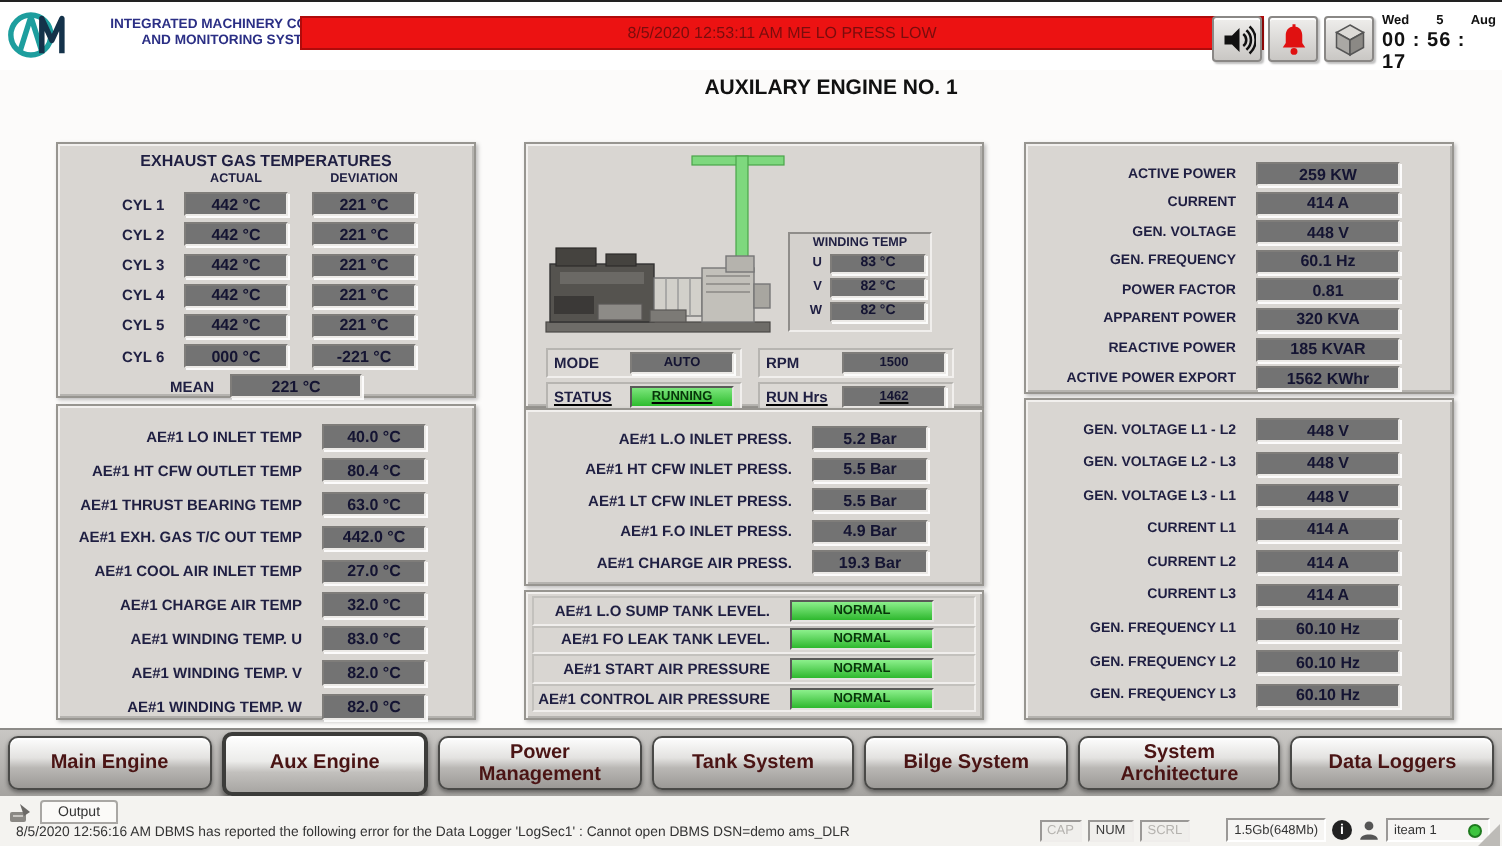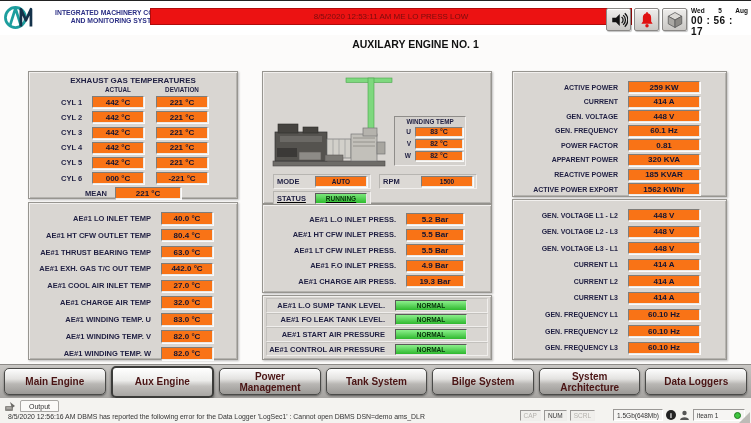--- a/index.html
+++ b/index.html
@@ -26,21 +26,21 @@
   .clock .dateline{display:flex;justify-content:space-between;font-size:6.5px;font-weight:bold;}
   .clock .timeline{font-size:10px;font-weight:bold;letter-spacing:.5px;margin-top:1px;}
 
   .page-title{position:absolute;top:37px;left:80px;right:0;text-align:center;
               font-size:10.5px;font-weight:bold;color:#111;}
 
   
   .panel{position:absolute;background:#d9d6d2;border:1px solid #979590;
          box-shadow:inset 1px 1px 0 #f2f0ee,inset -1px -1px 0 #b5b3af,1px 1px 2px rgba(0,0,0,.25);}
   .lbl{font-size:7.5px;font-weight:bold;color:#1f1f42;white-space:nowrap;}
-  .val{background:#f97316;border:1px solid;border-color:#7f7d7a #eceae7 #eceae7 #7f7d7a;
+  .val{background:#737373;border:1px solid;border-color:#7f7d7a #eceae7 #eceae7 #7f7d7a;
        box-shadow:1px 1px 0 rgba(255,255,255,.9);height:13px;
        font-size:8px;font-weight:bold;color:#141432;
        display:flex;align-items:center;justify-content:center;flex:0 0 auto;}
 
   
   .p-exhaust{left:28px;top:70px;width:210px;height:128px;padding-top:4px;}
   .ex-title{text-align:center;font-size:8px;font-weight:bold;color:#1f1f42;}
   .ex-cols{display:flex;padding-left:63px;margin-top:1px;}
   .ex-cols span{width:52px;text-align:center;font-size:6.3px;font-weight:bold;color:#1f1f42;}
   .ex-cols span + span{margin-left:12px;}
@@ -335,20 +335,24 @@
     <div class="grp">
       <span class="lbl">RPM</span>
       <span class="val">1500</span>
     </div>
   </div>
   <div class="mode-row r2">
     <div class="grp">
       <span class="lbl">STATUS</span>
       <span class="badge-run">RUNNING</span>
     </div>
+    <div class="grp">
+      <span class="lbl">RUN Hrs</span>
+      <span class="val">1462</span>
+    </div>
   </div>
 </div>
 
 <div class="panel p-press rowpanel">
 
     <div class="lv-row">
       <span class="lbl">AE#1 L.O INLET PRESS.</span>
       <span class="val">5.2 Bar</span>
     </div>
 

